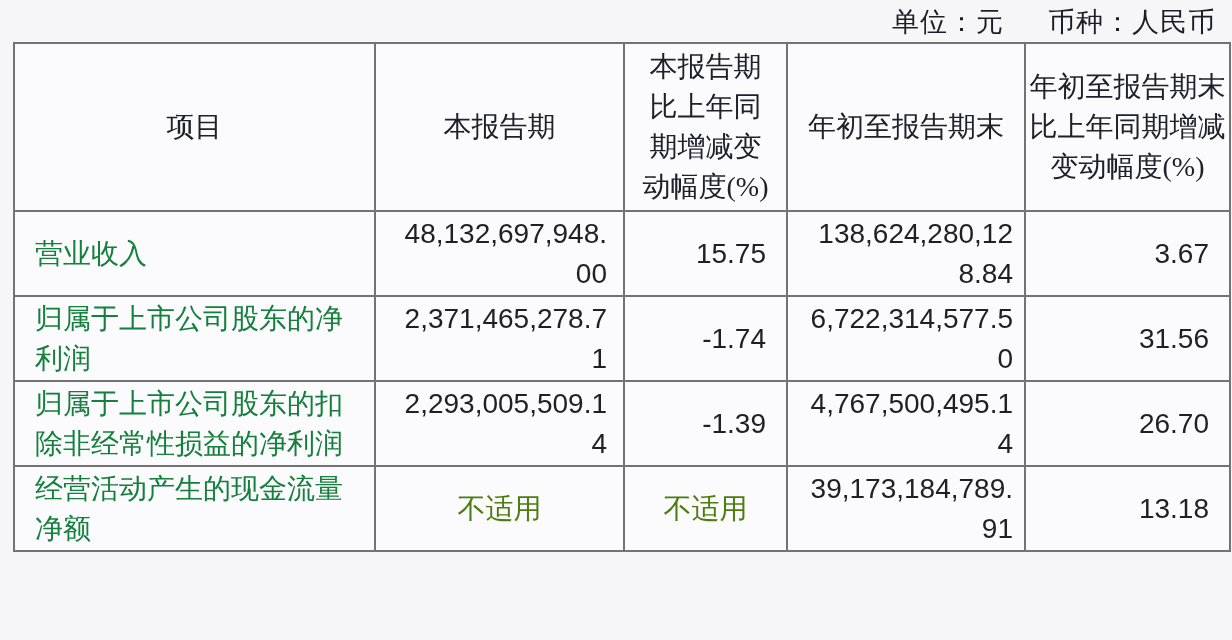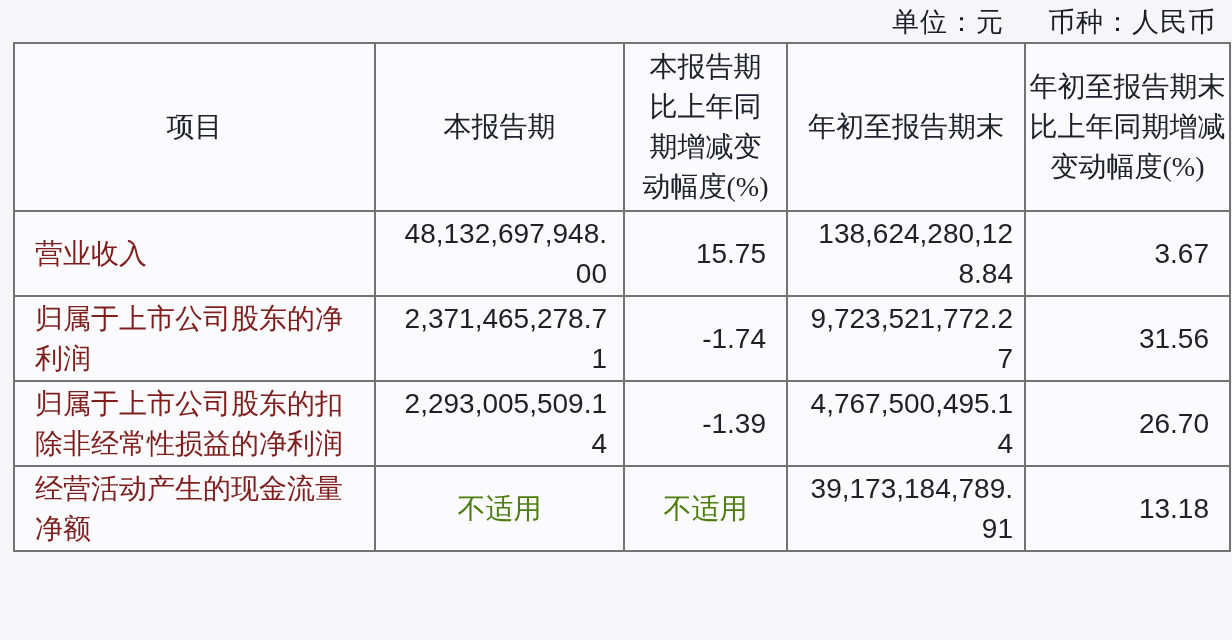--- a/index.html
+++ b/index.html
@@ -55,21 +55,21 @@
     color: #20202b;
     text-align: center;
     padding: 0 10px;
   }
   th.h-change  { padding: 0 12px; }
   th.h-ytdchg  { padding: 0 0; }
   td.c-item {
     font-family: "Liberation Serif", serif;
     font-size: 28px;
     line-height: 40px;
-    color: #7f1d1d;
+    color: #15803d;
     text-align: left;
     padding: 0 8px 0 20px;
   }
   td.c-num {
     font-family: "Liberation Sans", sans-serif;
     font-size: 28px;
     line-height: 40px;
     color: #1f1f24;
     text-align: right;
     word-break: break-all;
@@ -117,21 +117,21 @@
         <td class="c-item">营业收入</td>
         <td class="c-num c-cur">48,132,697,948.00</td>
         <td class="c-num c-chg">15.75</td>
         <td class="c-num c-ytd">138,624,280,128.84</td>
         <td class="c-num c-ychg">3.67</td>
       </tr>
       <tr>
         <td class="c-item">归属于上市公司股东的净利润</td>
         <td class="c-num c-cur">2,371,465,278.71</td>
         <td class="c-num c-chg">-1.74</td>
-        <td class="c-num c-ytd">9,723,521,772.27</td>
+        <td class="c-num c-ytd">6,722,314,577.50</td>
         <td class="c-num c-ychg">31.56</td>
       </tr>
       <tr>
         <td class="c-item">归属于上市公司股东的扣除非经常性损益的净利润</td>
         <td class="c-num c-cur">2,293,005,509.14</td>
         <td class="c-num c-chg">-1.39</td>
         <td class="c-num c-ytd">4,767,500,495.14</td>
         <td class="c-num c-ychg">26.70</td>
       </tr>
       <tr>

